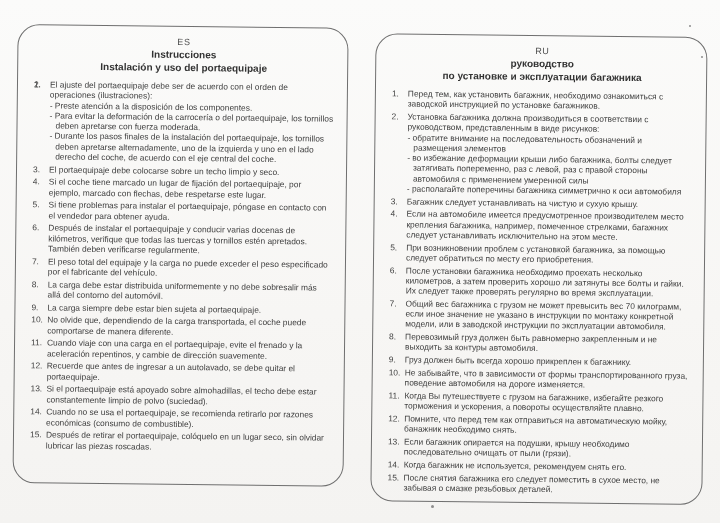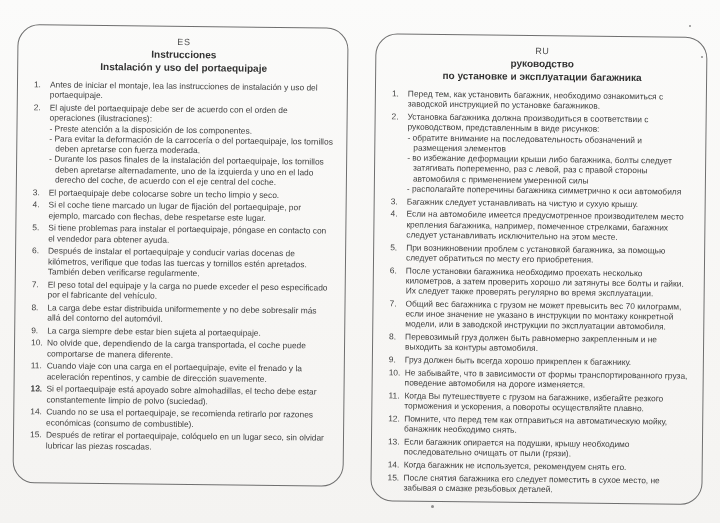--- a/index.html
+++ b/index.html
@@ -79,32 +79,32 @@
 
 <div class="sheet">
 
   <div class="page page-es">
     <div class="lang">ES</div>
     <div class="title">
       <div>Instrucciones</div>
       <div>Instalación y uso del portaequipaje</div>
     </div>
     <div class="list">
-        <div class="item"><span class="num">1.</span><span class="body">Antes de iniciar el montaje, lea las instrucciones de instalación y uso del portaequipaje.</span></div>
+        <div class="item"><span class="num">1.</span></div>
         <div class="item"><span class="num">2.</span><span class="body">El ajuste del portaequipaje debe ser de acuerdo con el orden de operaciones (ilustraciones):</span><div class="sub">- Preste atención a la disposición de los componentes.</div><div class="sub">- Para evitar la deformación de la carrocería o del portaequipaje, los tornillos deben apretarse con fuerza moderada.</div><div class="sub">- Durante los pasos finales de la instalación del portaequipaje, los tornillos deben apretarse alternadamente, uno de la izquierda y uno en el lado derecho del coche, de acuerdo con el eje central del coche.</div></div>
         <div class="item"><span class="num">3.</span><span class="body">El portaequipaje debe colocarse sobre un techo limpio y seco.</span></div>
         <div class="item"><span class="num">4.</span><span class="body">Si el coche tiene marcado un lugar de fijación del portaequipaje, por ejemplo, marcado con flechas, debe respetarse este lugar.</span></div>
         <div class="item"><span class="num">5.</span><span class="body">Si tiene problemas para instalar el portaequipaje, póngase en contacto con el vendedor para obtener ayuda.</span></div>
         <div class="item"><span class="num">6.</span><span class="body">Después de instalar el portaequipaje y conducir varias docenas de kilómetros, verifique que todas las tuercas y tornillos estén apretados. También deben verificarse regularmente.</span></div>
         <div class="item"><span class="num">7.</span><span class="body">El peso total del equipaje y la carga no puede exceder el peso especificado por el fabricante del vehículo.</span></div>
         <div class="item"><span class="num">8.</span><span class="body">La carga debe estar distribuida uniformemente y no debe sobresalir más allá del contorno del automóvil.</span></div>
         <div class="item"><span class="num">9.</span><span class="body">La carga siempre debe estar bien sujeta al portaequipaje.</span></div>
         <div class="item"><span class="num">10.</span><span class="body">No olvide que, dependiendo de la carga transportada, el coche puede comportarse de manera diferente.</span></div>
         <div class="item"><span class="num">11.</span><span class="body">Cuando viaje con una carga en el portaequipaje, evite el frenado y la aceleración repentinos, y cambie de dirección suavemente.</span></div>
-        <div class="item"><span class="num">12.</span></div>
+        <div class="item"><span class="num">12.</span><span class="body">Recuerde que antes de ingresar a un autolavado, se debe quitar el portaequipaje.</span></div>
         <div class="item"><span class="num">13.</span><span class="body">Si el portaequipaje está apoyado sobre almohadillas, el techo debe estar constantemente limpio de polvo (suciedad).</span></div>
         <div class="item"><span class="num">14.</span><span class="body">Cuando no se usa el portaequipaje, se recomienda retirarlo por razones económicas (consumo de combustible).</span></div>
         <div class="item"><span class="num">15.</span><span class="body">Después de retirar el portaequipaje, colóquelo en un lugar seco, sin olvidar lubricar las piezas roscadas.</span></div>
       </div>
   </div>
 
   <div class="page page-ru">
     <div class="lang">RU</div>
     <div class="title">
       <div>руководство</div>

